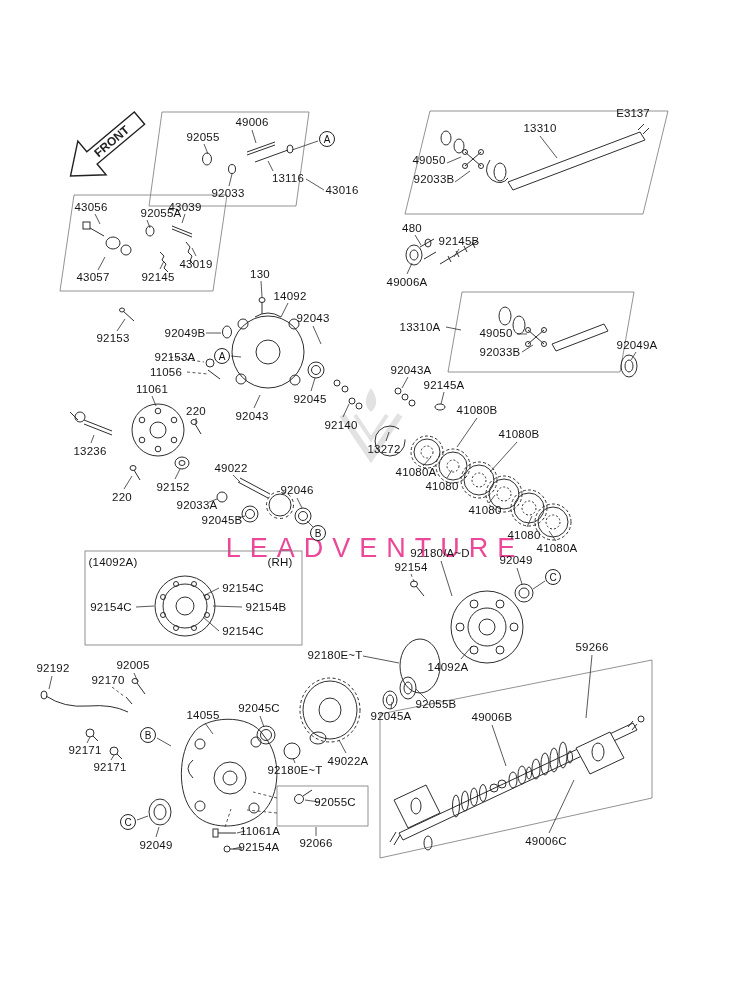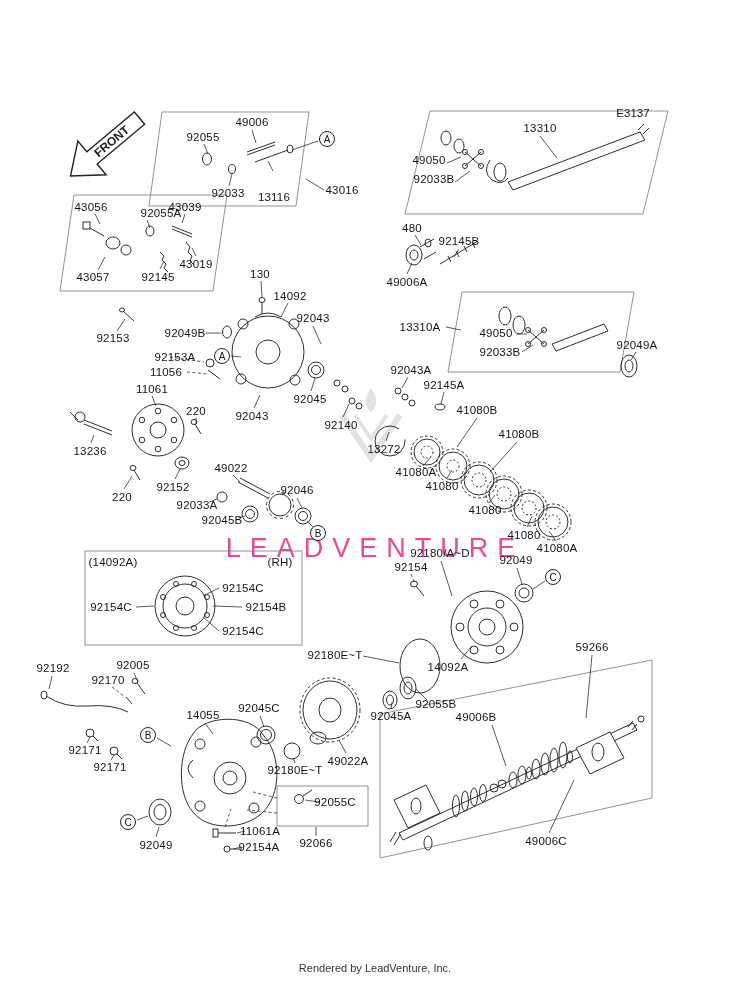--- a/index.html
+++ b/index.html
@@ -365,21 +365,21 @@
         <line x1="225" y1="827" x2="231" y2="809"></line>
       </g>
     </g>
   </svg>
 
   <div class="labels-layer">
       <span class="part-label" style="left: 252px; top: 122px;">49006</span>
       <span class="part-label" style="left: 540px; top: 128px;">13310</span>
       <span class="part-label" style="left: 203px; top: 137px;">92055</span>
       <span class="part-label" style="left: 429px; top: 160px;">49050</span>
-      <span class="part-label" style="left: 274px; top: 178px; margin-top: 19px;">13116</span>
+      <span class="part-label" style="left: 288px; top: 178px;">13116</span>
       <span class="part-label" style="left: 434px; top: 179px;">92033B</span>
       <span class="part-label" style="left: 228px; top: 193px;">92033</span>
       <span class="part-label" style="left: 342px; top: 190px;">43016</span>
       <span class="part-label" style="left: 91px; top: 207px;">43056</span>
       <span class="part-label" style="left: 185px; top: 207px;">43039</span>
       <span class="part-label" style="left: 146px; top: 213px; padding-left: 30px;">92055A</span>
       <span class="part-label" style="left: 412px; top: 228px;">480</span>
       <span class="part-label" style="left: 459px; top: 241px;">92145B</span>
       <span class="part-label" style="left: 196px; top: 264px;">43019</span>
       <span class="part-label" style="left: 260px; top: 274px;">130</span>
@@ -430,35 +430,34 @@
       <span class="part-label" style="left: 592px; top: 647px;">59266</span>
       <span class="part-label" style="left: 335px; top: 655px;">92180E~T</span>
       <span class="part-label" style="left: 133px; top: 665px;">92005</span>
       <span class="part-label" style="left: 53px; top: 668px;">92192</span>
       <span class="part-label" style="left: 448px; top: 667px;">14092A</span>
       <span class="part-label" style="left: 108px; top: 680px;">92170</span>
       <span class="part-label" style="left: 436px; top: 704px;">92055B</span>
       <span class="part-label" style="left: 259px; top: 708px;">92045C</span>
       <span class="part-label" style="left: 203px; top: 715px;">14055</span>
       <span class="part-label" style="left: 391px; top: 716px;">92045A</span>
-      <span class="part-label" style="left: 476px; top: 717px; text-align: center;">49006B</span>
+      <span class="part-label" style="left: 492px; top: 717px; text-align: center;">49006B</span>
       <span class="part-label" style="left: 85px; top: 750px;">92171</span>
       <span class="part-label" style="left: 348px; top: 761px;">49022A</span>
       <span class="part-label" style="left: 110px; top: 767px;">92171</span>
       <span class="part-label" style="left: 295px; top: 770px;">92180E~T</span>
       <span class="part-label" style="left: 335px; top: 802px;">92055C</span>
       <span class="part-label" style="left: 260px; top: 831px;">11061A</span>
       <span class="part-label" style="left: 316px; top: 843px;">92066</span>
       <span class="part-label" style="left: 156px; top: 845px;">92049</span>
       <span class="part-label" style="left: 259px; top: 847px;">92154A</span>
       <span class="part-label" style="left: 546px; top: 841px;">49006C</span>
       <span class="ref-marker" style="left: 327px; top: 139px;">A</span>
       <span class="ref-marker" style="left: 222px; top: 356px;">A</span>
       <span class="ref-marker" style="left: 318px; top: 533px;">B</span>
       <span class="ref-marker" style="left: 148px; top: 735px;">B</span>
       <span class="ref-marker" style="left: 553px; top: 577px;">C</span>
       <span class="ref-marker" style="left: 128px; top: 822px;">C</span>
     </div>
 
   <div class="diagram-code">E3137</div>
 
-  <div class="footer">Rendered by LeadVenture, Inc.</div>
 </div>
 
 </body></html>

